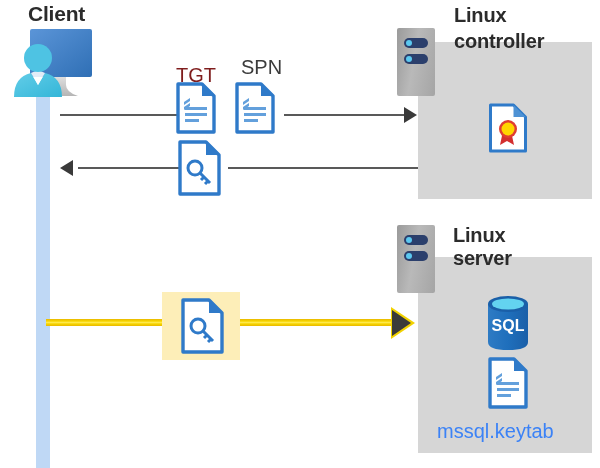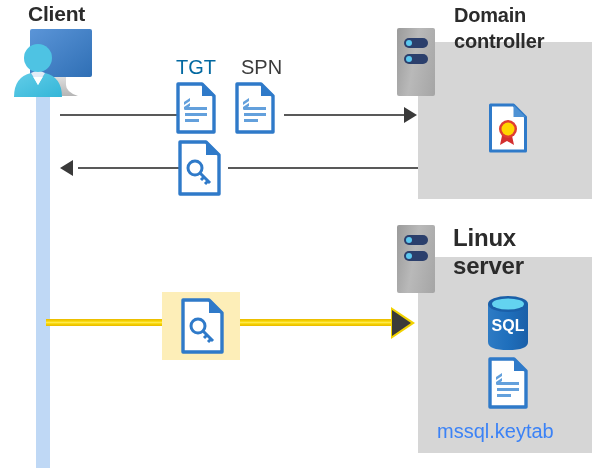--- a/index.html
+++ b/index.html
@@ -15,22 +15,22 @@
   .abs{position:absolute;}
 
   
   .title-bold{
     font-weight:bold;
     color:#2b2b2b;
     letter-spacing:-0.2px;
   }
   #client-label{left:28px;top:2px;font-size:21px;}
   #dc-label{left:454px;top:2px;font-size:20px;line-height:26px;width:140px;}
-  #linux-label{left:453px;top:224px;font-size:24px;}
-  #doc-label-tgt{left:176px;top:56px;font-size:20px;color:#0369a1;}
+  #linux-label{left:453px;top:224px;font-size:20px;}
+  #doc-label-tgt{left:176px;top:64px;font-size:20px;color:#7f1d1d;}
   #doc-label-spn{left:233px;top:56px;font-size:20px;color:#3b3b3b;margin-left:8px;}
   #keytab-label{left:437px;top:420px;font-size:20px;color:#3b82f6;}
 
   
   #client-lifeline{
     left:36px;top:92px;width:14px;height:376px;
     background:#bfd8f5;
   }
 
   
@@ -206,21 +206,21 @@
         <path d="M27 37 l-3 3"></path>
         <path d="M31 41 l-3 3"></path>
       </g>
     </svg>
   </div>
 
   <div class="abs rack" id="dc-rack">
     <div class="led one"></div>
     <div class="led two"></div>
   </div>
-  <span class="abs title-bold" id="dc-label">Domain controller</span>
+  <span class="abs title-bold" id="dc-label">Linux controller</span>
 
   <div class="abs" id="icon-cert">
     <svg width="40" height="50" viewBox="0 0 40 50">
       <path d="M2.5 2 h23 l12 12 v34 h-35 z" fill="#ffffff" stroke="#2f7ac9" stroke-width="3" stroke-linejoin="round"></path>
       <path d="M25.5 2 l12 12 h-12 z" fill="#4e92d4"></path>
       <path d="M15 28 l-3 14 l7 -4 l7 4 l-3 -14 z" fill="#d32f2f"></path>
       <circle cx="20" cy="26" r="9" fill="#e03c31"></circle>
       <circle cx="20" cy="26" r="6.5" fill="#ffd500"></circle>
     </svg>
   </div>

